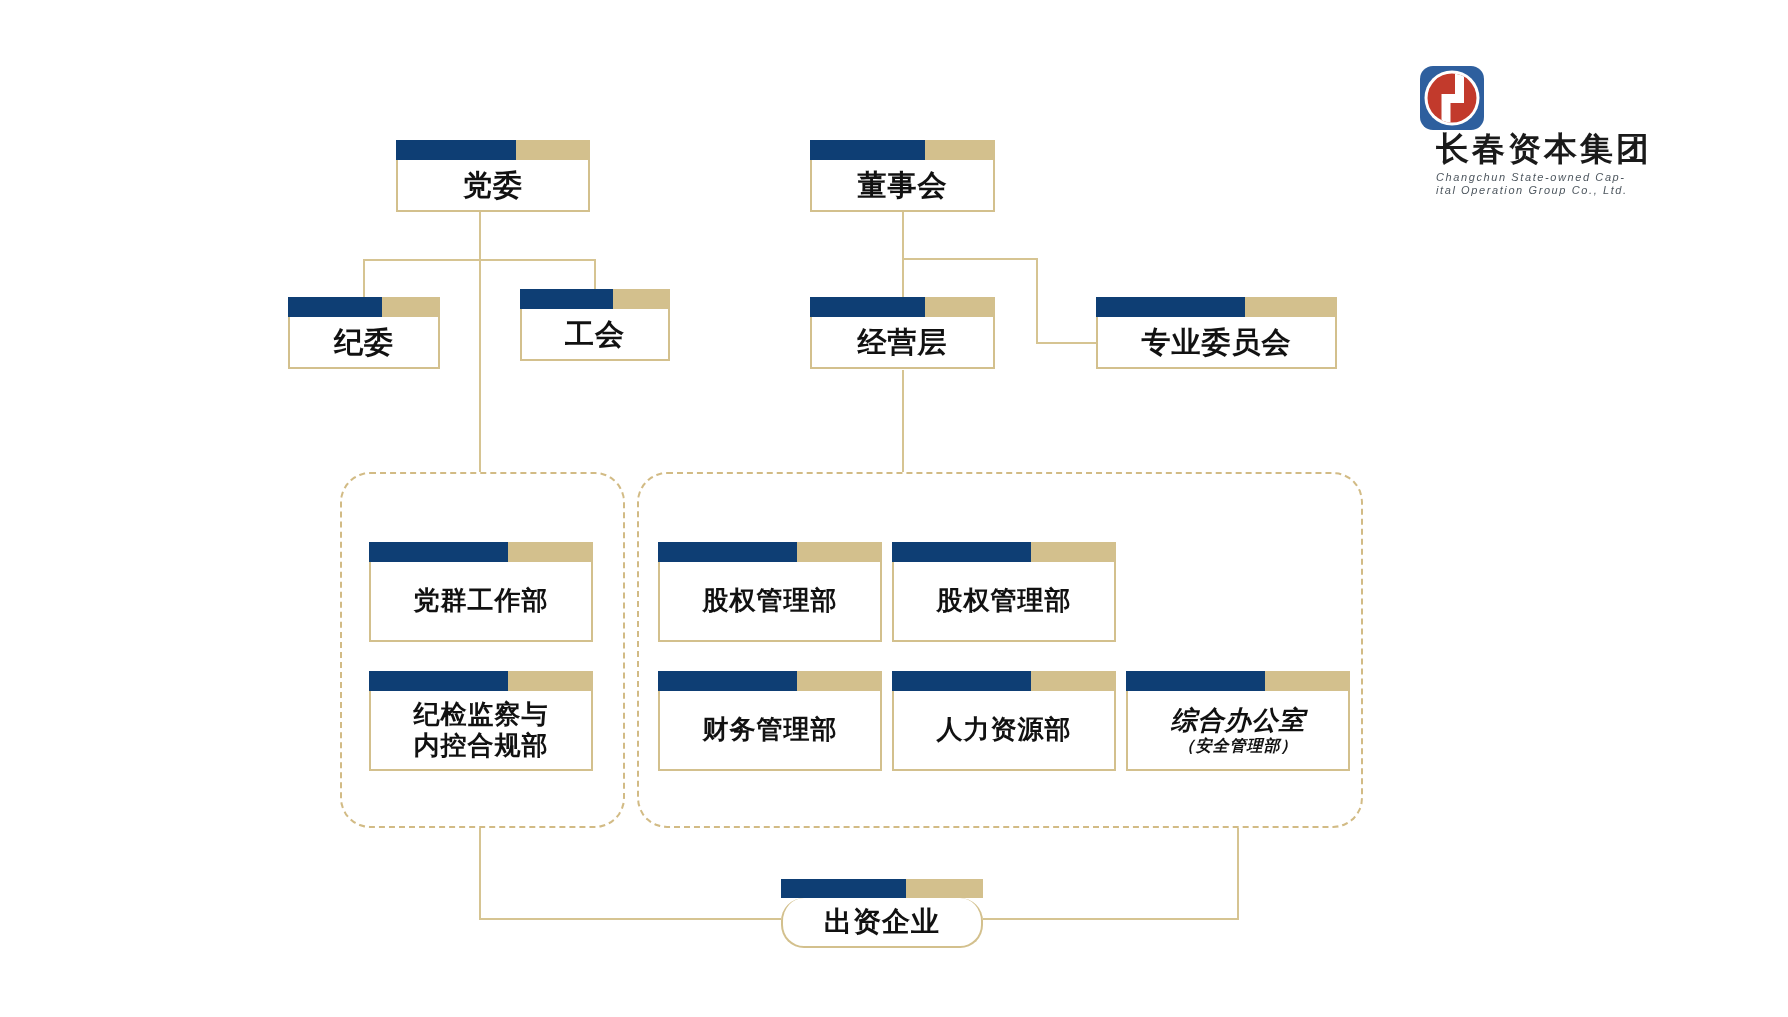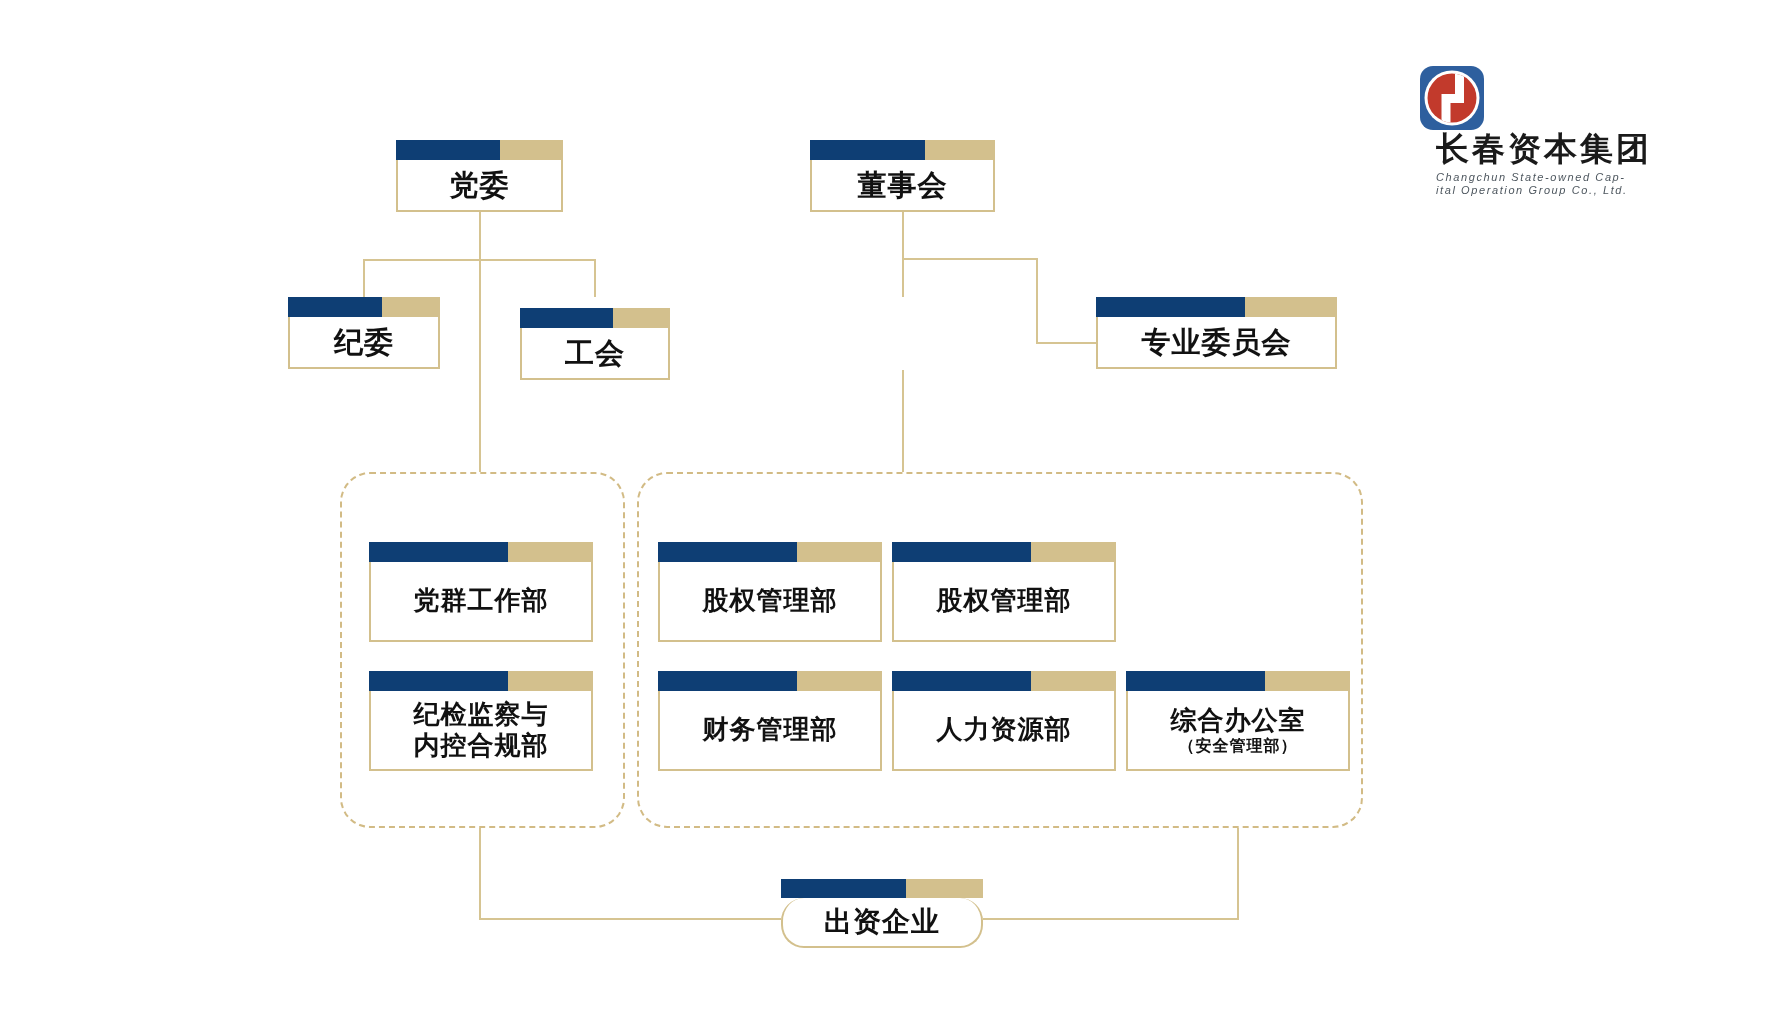--- a/index.html
+++ b/index.html
@@ -85,21 +85,21 @@
   <div class="vline" style="left:902px;top:370px;height:102px;"></div>
 
   <div class="vline" style="left:479px;top:828px;height:92px;"></div>
   <div class="hline" style="left:479px;top:918px;width:302px;"></div>
   <div class="vline" style="left:1237px;top:828px;height:92px;"></div>
   <div class="hline" style="left:983px;top:918px;width:256px;"></div>
 
   <div class="panel" style="left:340px;top:472px;width:285px;height:356px;"></div>
   <div class="panel" style="left:637px;top:472px;width:726px;height:356px;"></div>
 
-  <div class="node h1" style="left:396px;top:140px;width:167px;border-radius:28px;">
+  <div class="node h1" style="left:396px;top:140px;width:194px;border-radius:28px;">
     <div class="bar">
         <div class="blue"></div>
         <div class="tan"></div>
       </div>
     <div class="body">
         <span>党委</span>
       </div>
   </div>
 
   <div class="node h1" style="left:810px;top:140px;width:185px;">
@@ -115,30 +115,39 @@
   <div class="node h1" style="left:288px;top:297px;width:152px;">
     <div class="bar">
         <div class="blue"></div>
         <div class="tan"></div>
       </div>
     <div class="body">
         <span>纪委</span>
       </div>
   </div>
 
-  <div class="node h1" style="left:520px;top:308px;width:150px;text-align:right;">
+  <div class="node h1" style="left:520px;top:289px;width:150px;text-align:right;">
     <div class="bar">
         <div class="blue"></div>
         <div class="tan"></div>
       </div>
     <div class="body">
         <span>工会</span>
       </div>
   </div>
 
+  <div class="node h1" style="left:810px;top:297px;width:185px;">
+    <div class="bar">
+        <div class="blue"></div>
+        <div class="tan"></div>
+      </div>
+    <div class="body">
+        <span>经营层</span>
+      </div>
+  </div>
 
   <div class="node h1" style="left:1096px;top:297px;width:241px;">
     <div class="bar">
         <div class="blue"></div>
         <div class="tan"></div>
       </div>
     <div class="body">
         <span>专业委员会</span>
       </div>
   </div>
@@ -198,21 +207,21 @@
   <div class="node dept" style="left:892px;top:671px;width:224px;">
     <div class="bar">
         <div class="blue"></div>
         <div class="tan"></div>
       </div>
     <div class="body">
         <span>人力资源部</span>
       </div>
   </div>
 
-  <div class="node dept" style="left:1126px;top:671px;width:224px;">
+  <div class="node dept" style="left:1126px;top:671px;width:224px;font-style:italic;">
     <div class="bar">
         <div class="blue"></div>
         <div class="tan"></div>
       </div>
     <div class="body">
       <span>综合办公室</span>
       <span class="l2">（安全管理部）</span>
     </div>
   </div>
 

